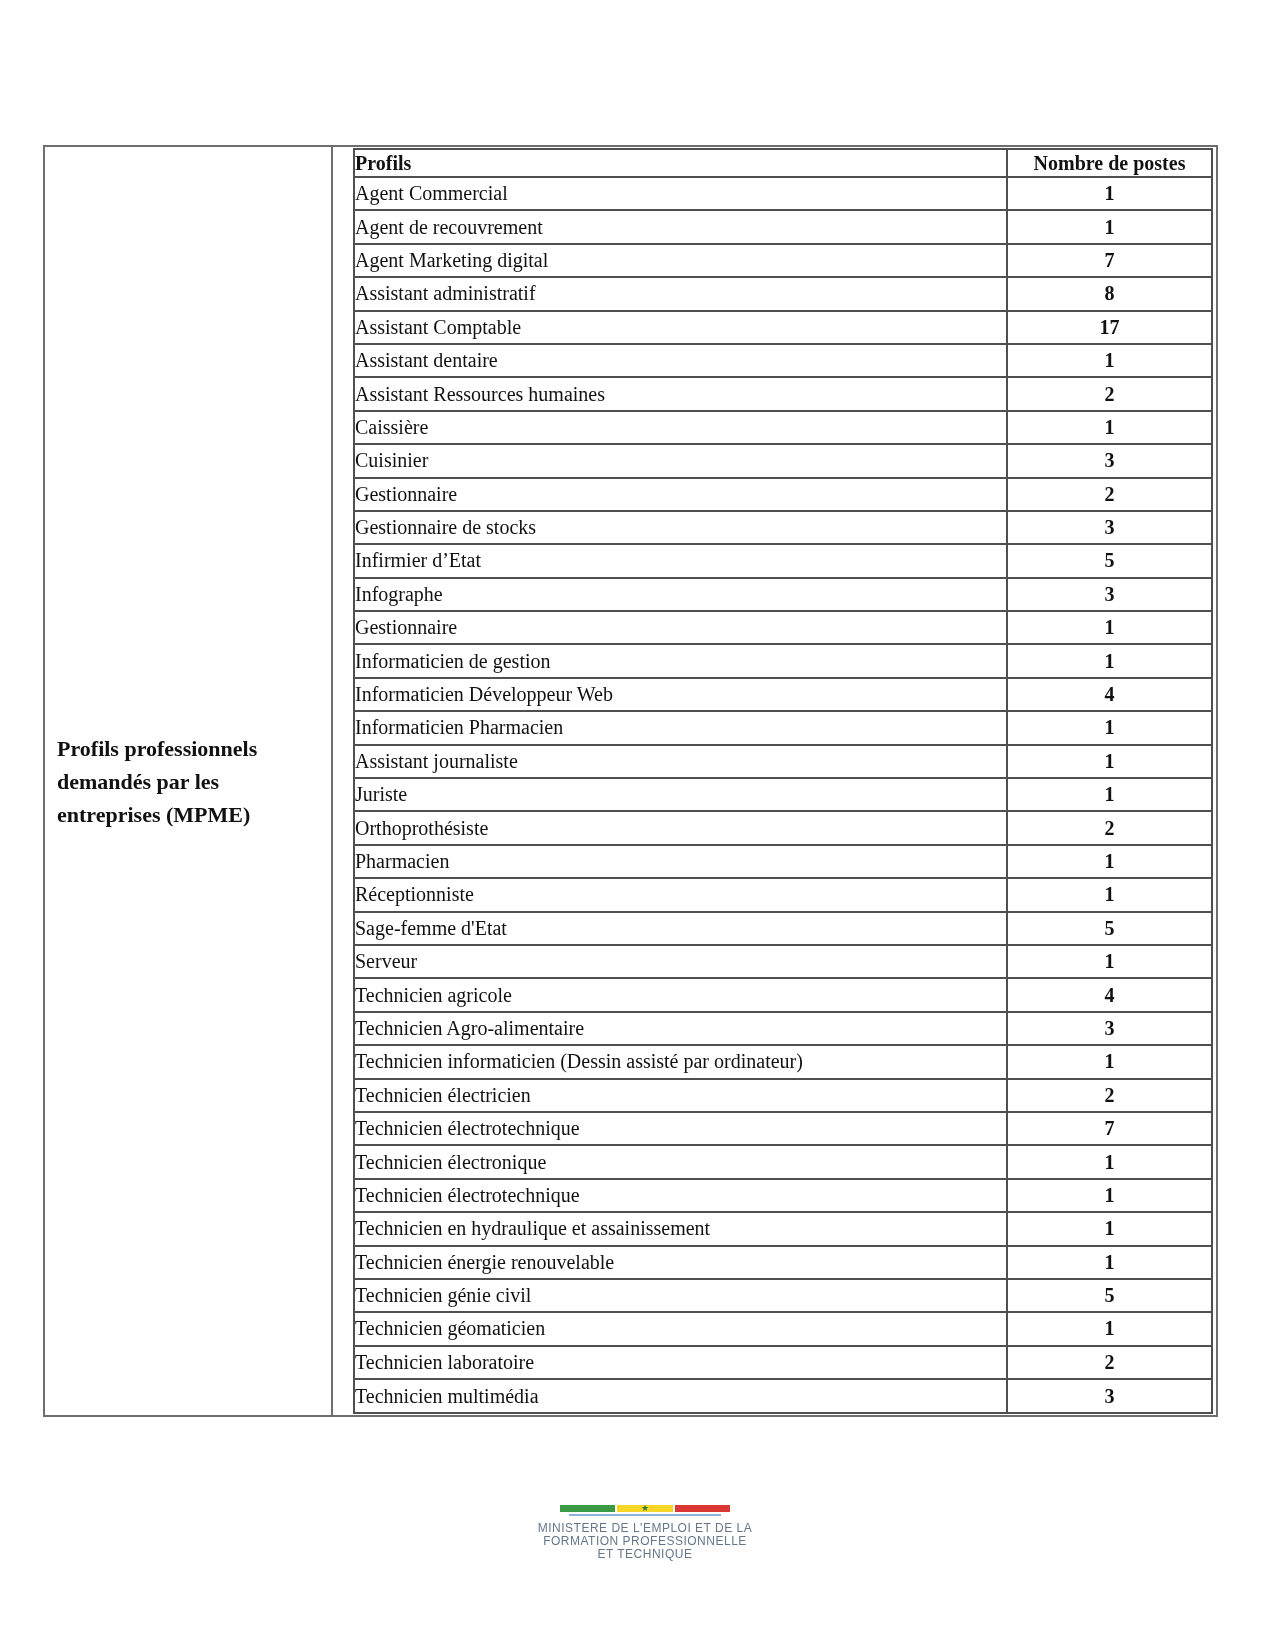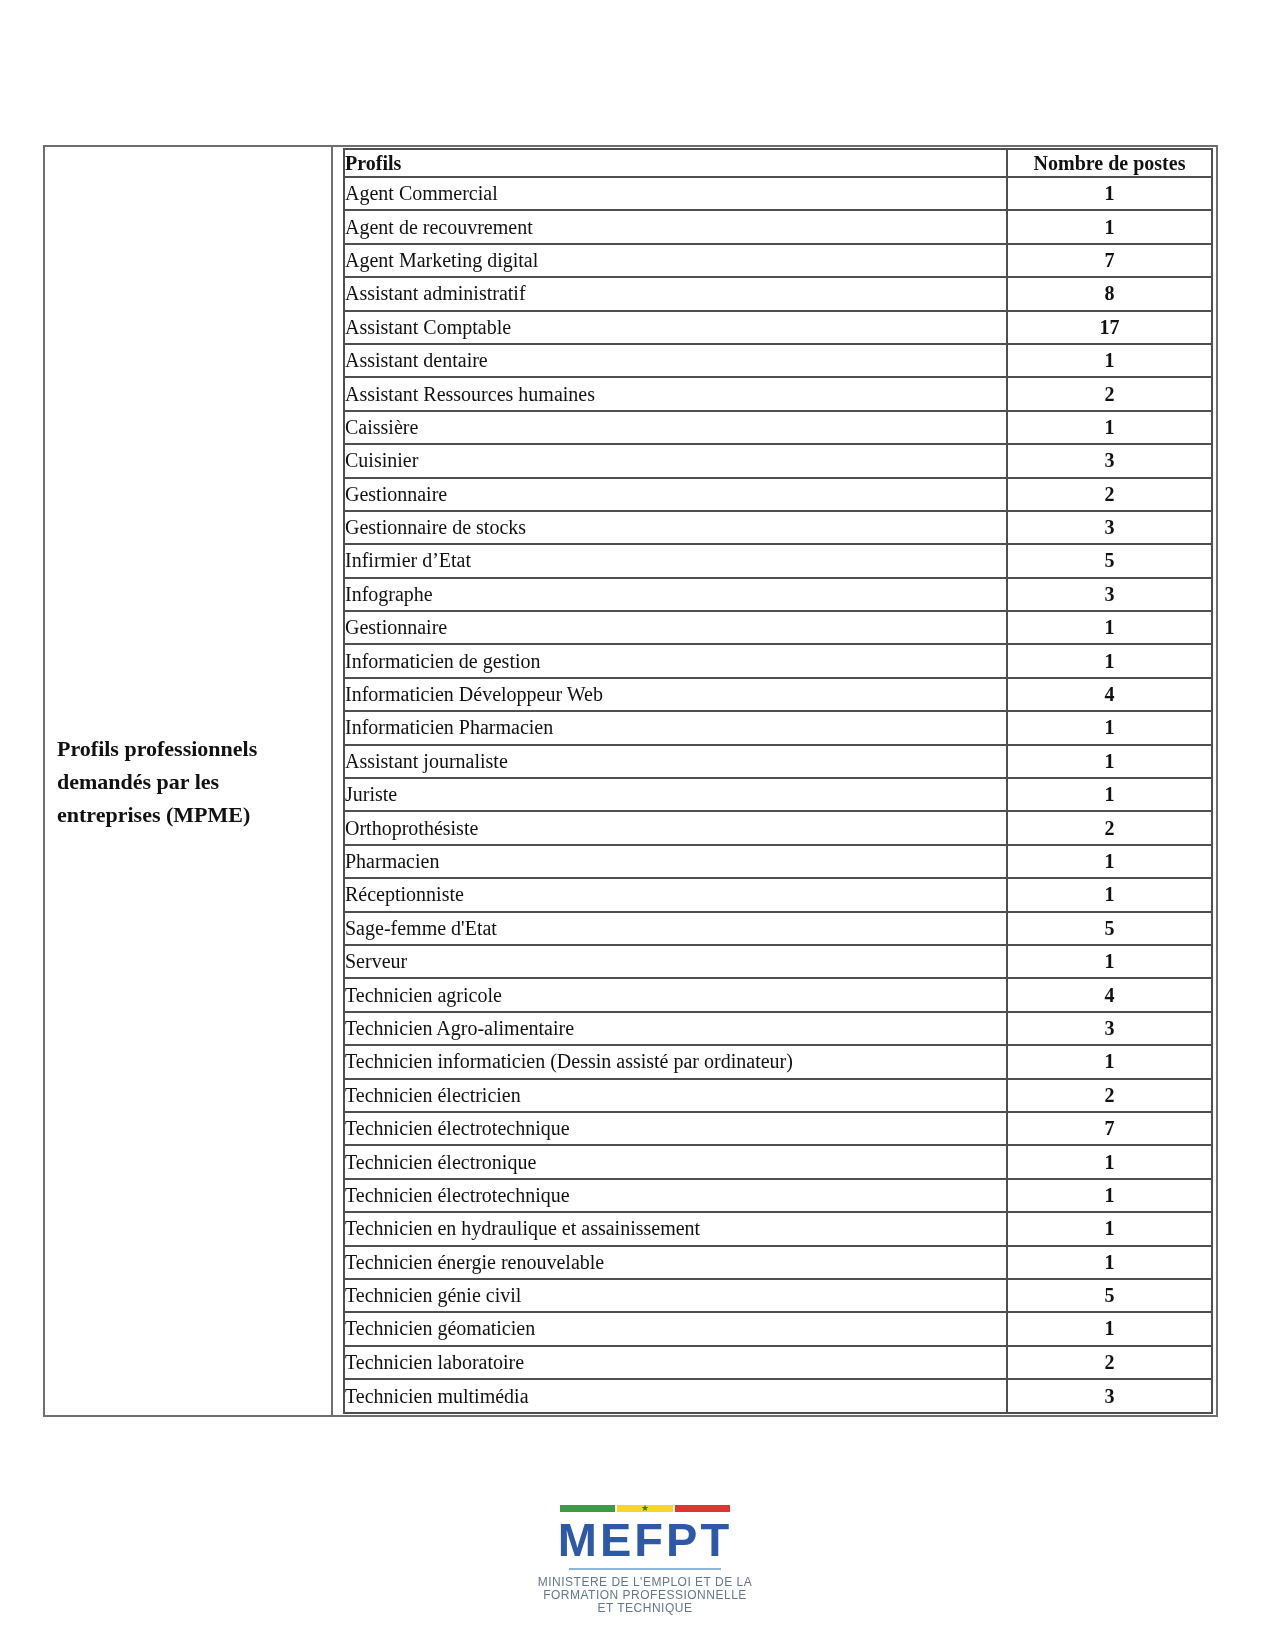--- a/index.html
+++ b/index.html
@@ -28,21 +28,21 @@
     box-sizing:border-box;
     padding:0 8px 0 12px;
   }
   .label-text{
     font-size:22px;
     font-weight:bold;
     line-height:33px;
   }
   .inner-cell{
     flex:1;
-    padding:1px 3px 1px 10px;
+    padding:1px 3px 1px 20px;
     box-sizing:border-box;
   }
   table.profiles-table{
     width:100%;height:100%;
     border-collapse:collapse;
     table-layout:fixed;
   }
   table.profiles-table th,
   table.profiles-table td{
     border:2px solid #4f4f4f;
@@ -276,21 +276,20 @@
   </div>
 
   <div class="logo">
     <div class="flag-bar">
       <span class="seg green"></span>
         <span class="seg yellow">
           <span class="star">★</span>
         </span>
         <span class="seg red"></span>
     </div>
-    <div class="acronym">MEFPT</div>
     <div class="rule"></div>
     <div class="ministry">
       <div>MINISTERE DE L'EMPLOI ET DE LA</div>
       <div>FORMATION PROFESSIONNELLE</div>
       <div>ET TECHNIQUE</div>
     </div>
   </div>
 
 </div>
 

